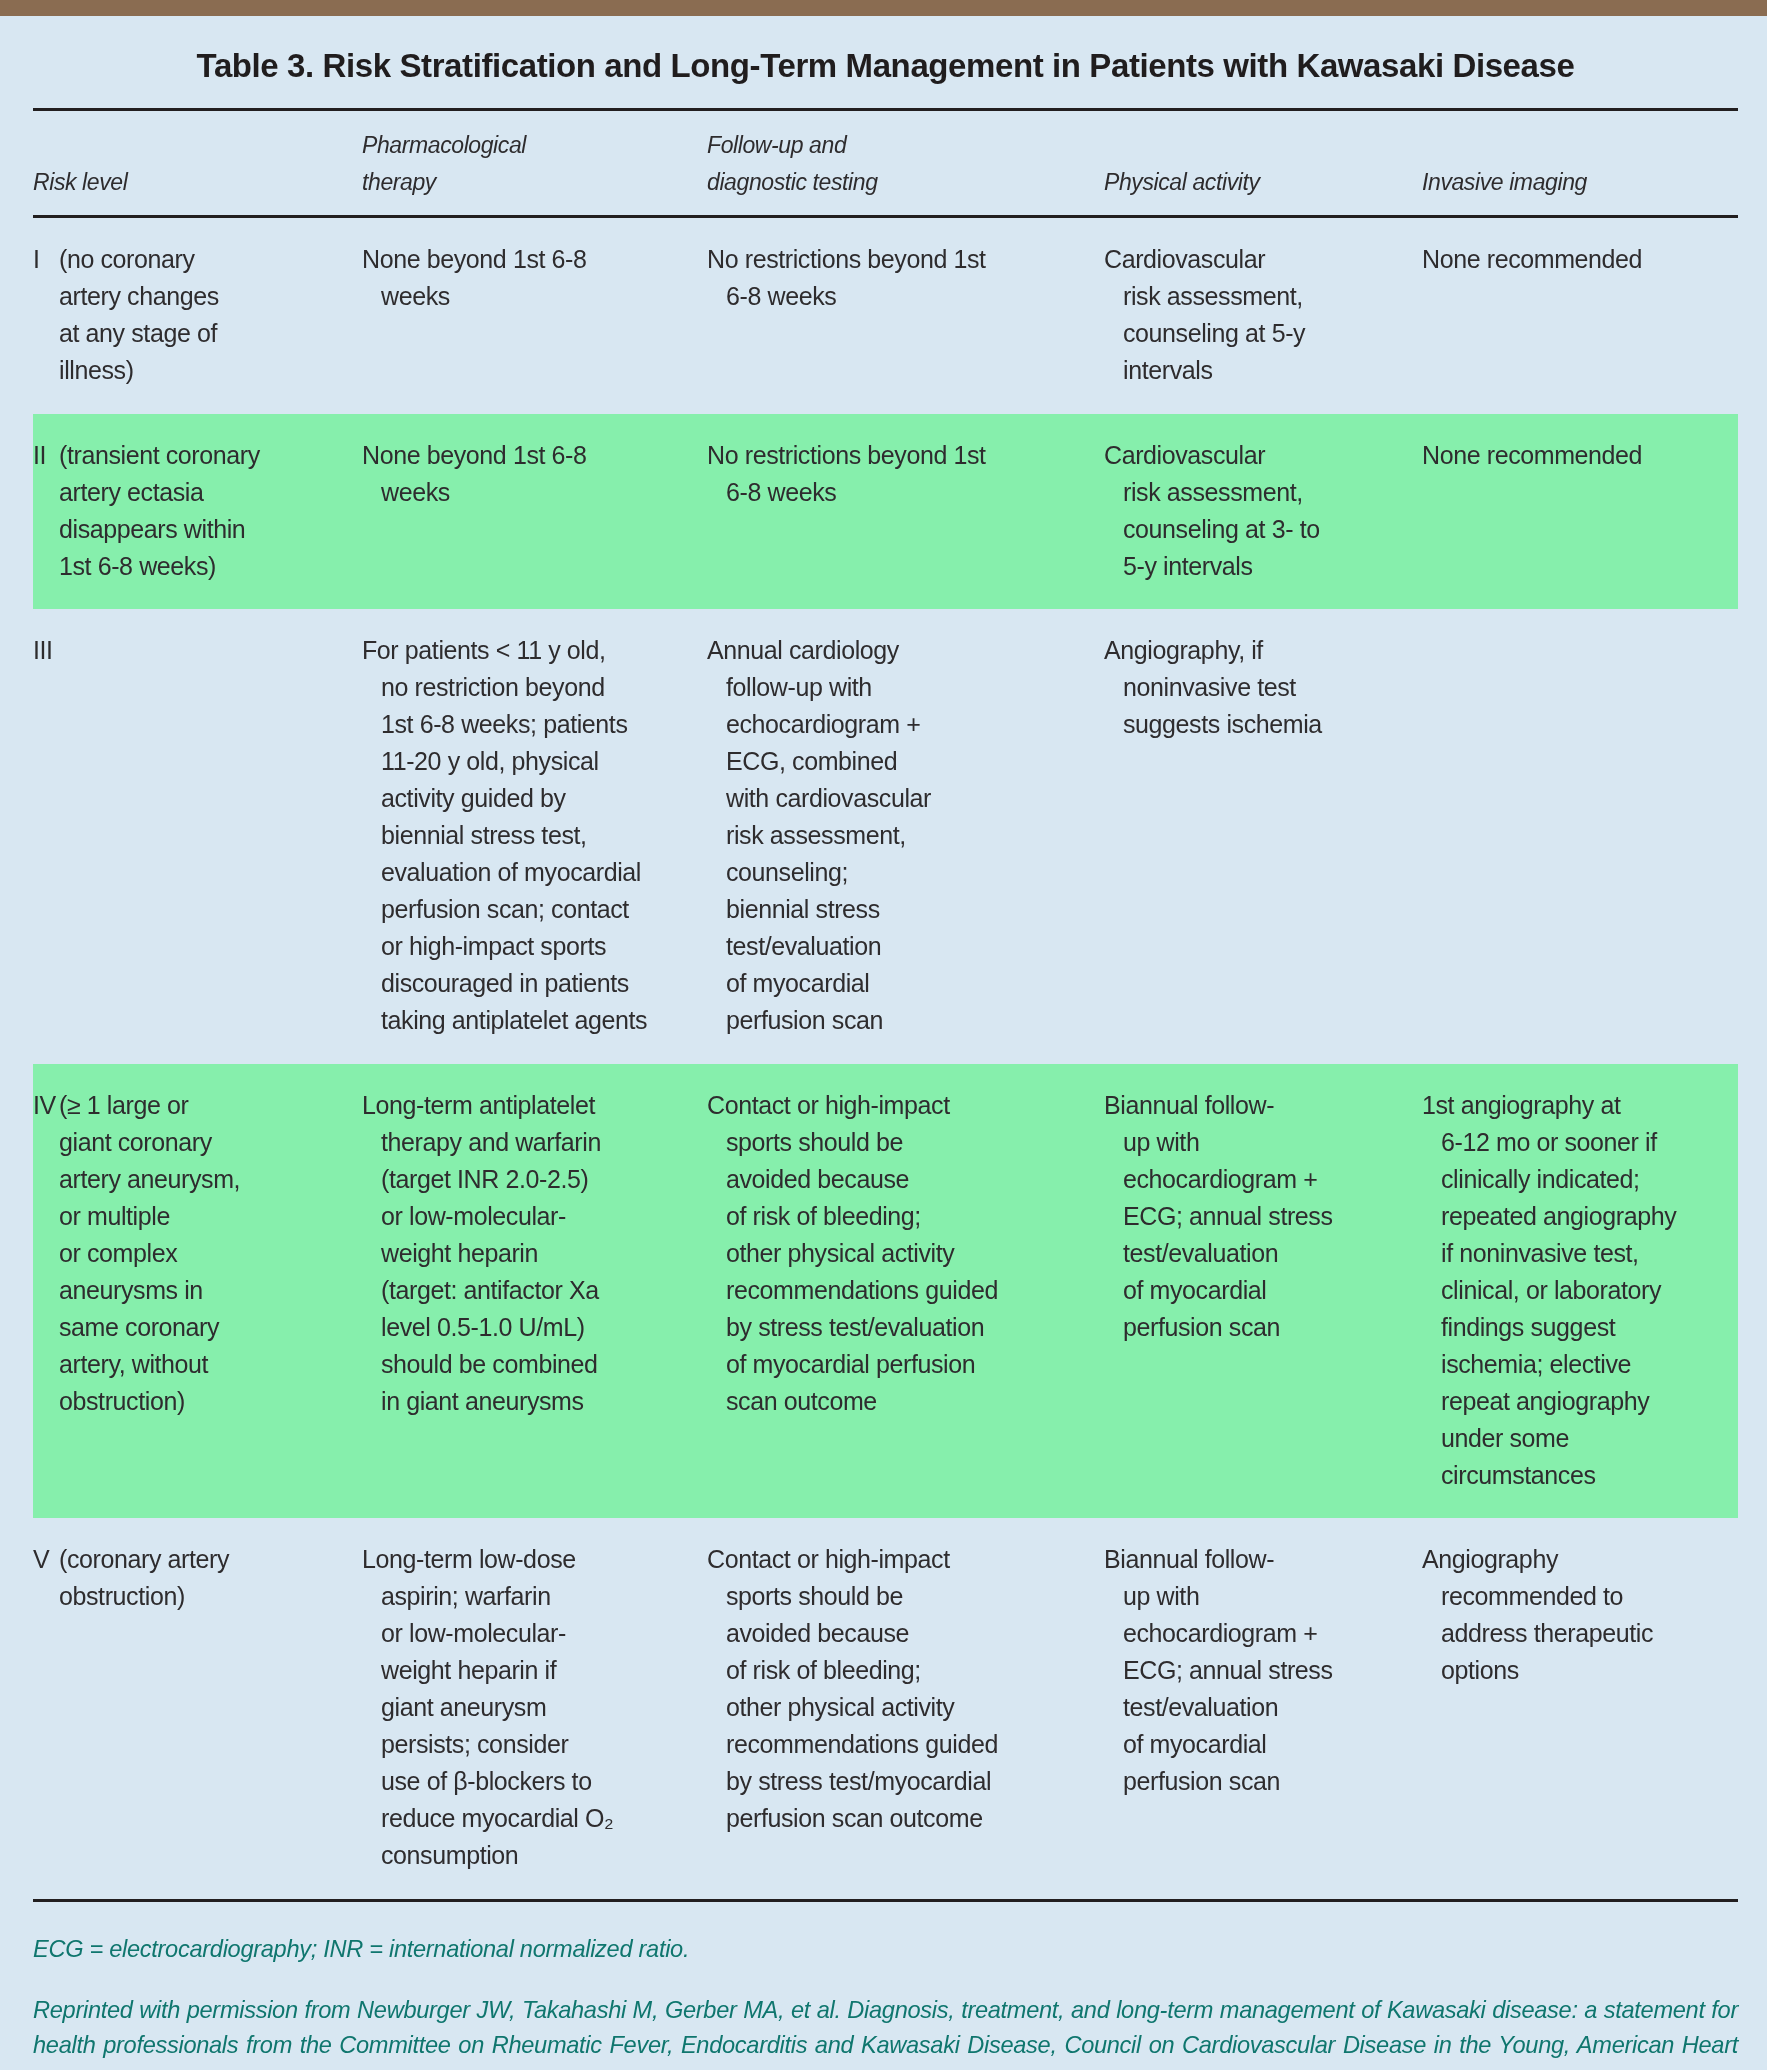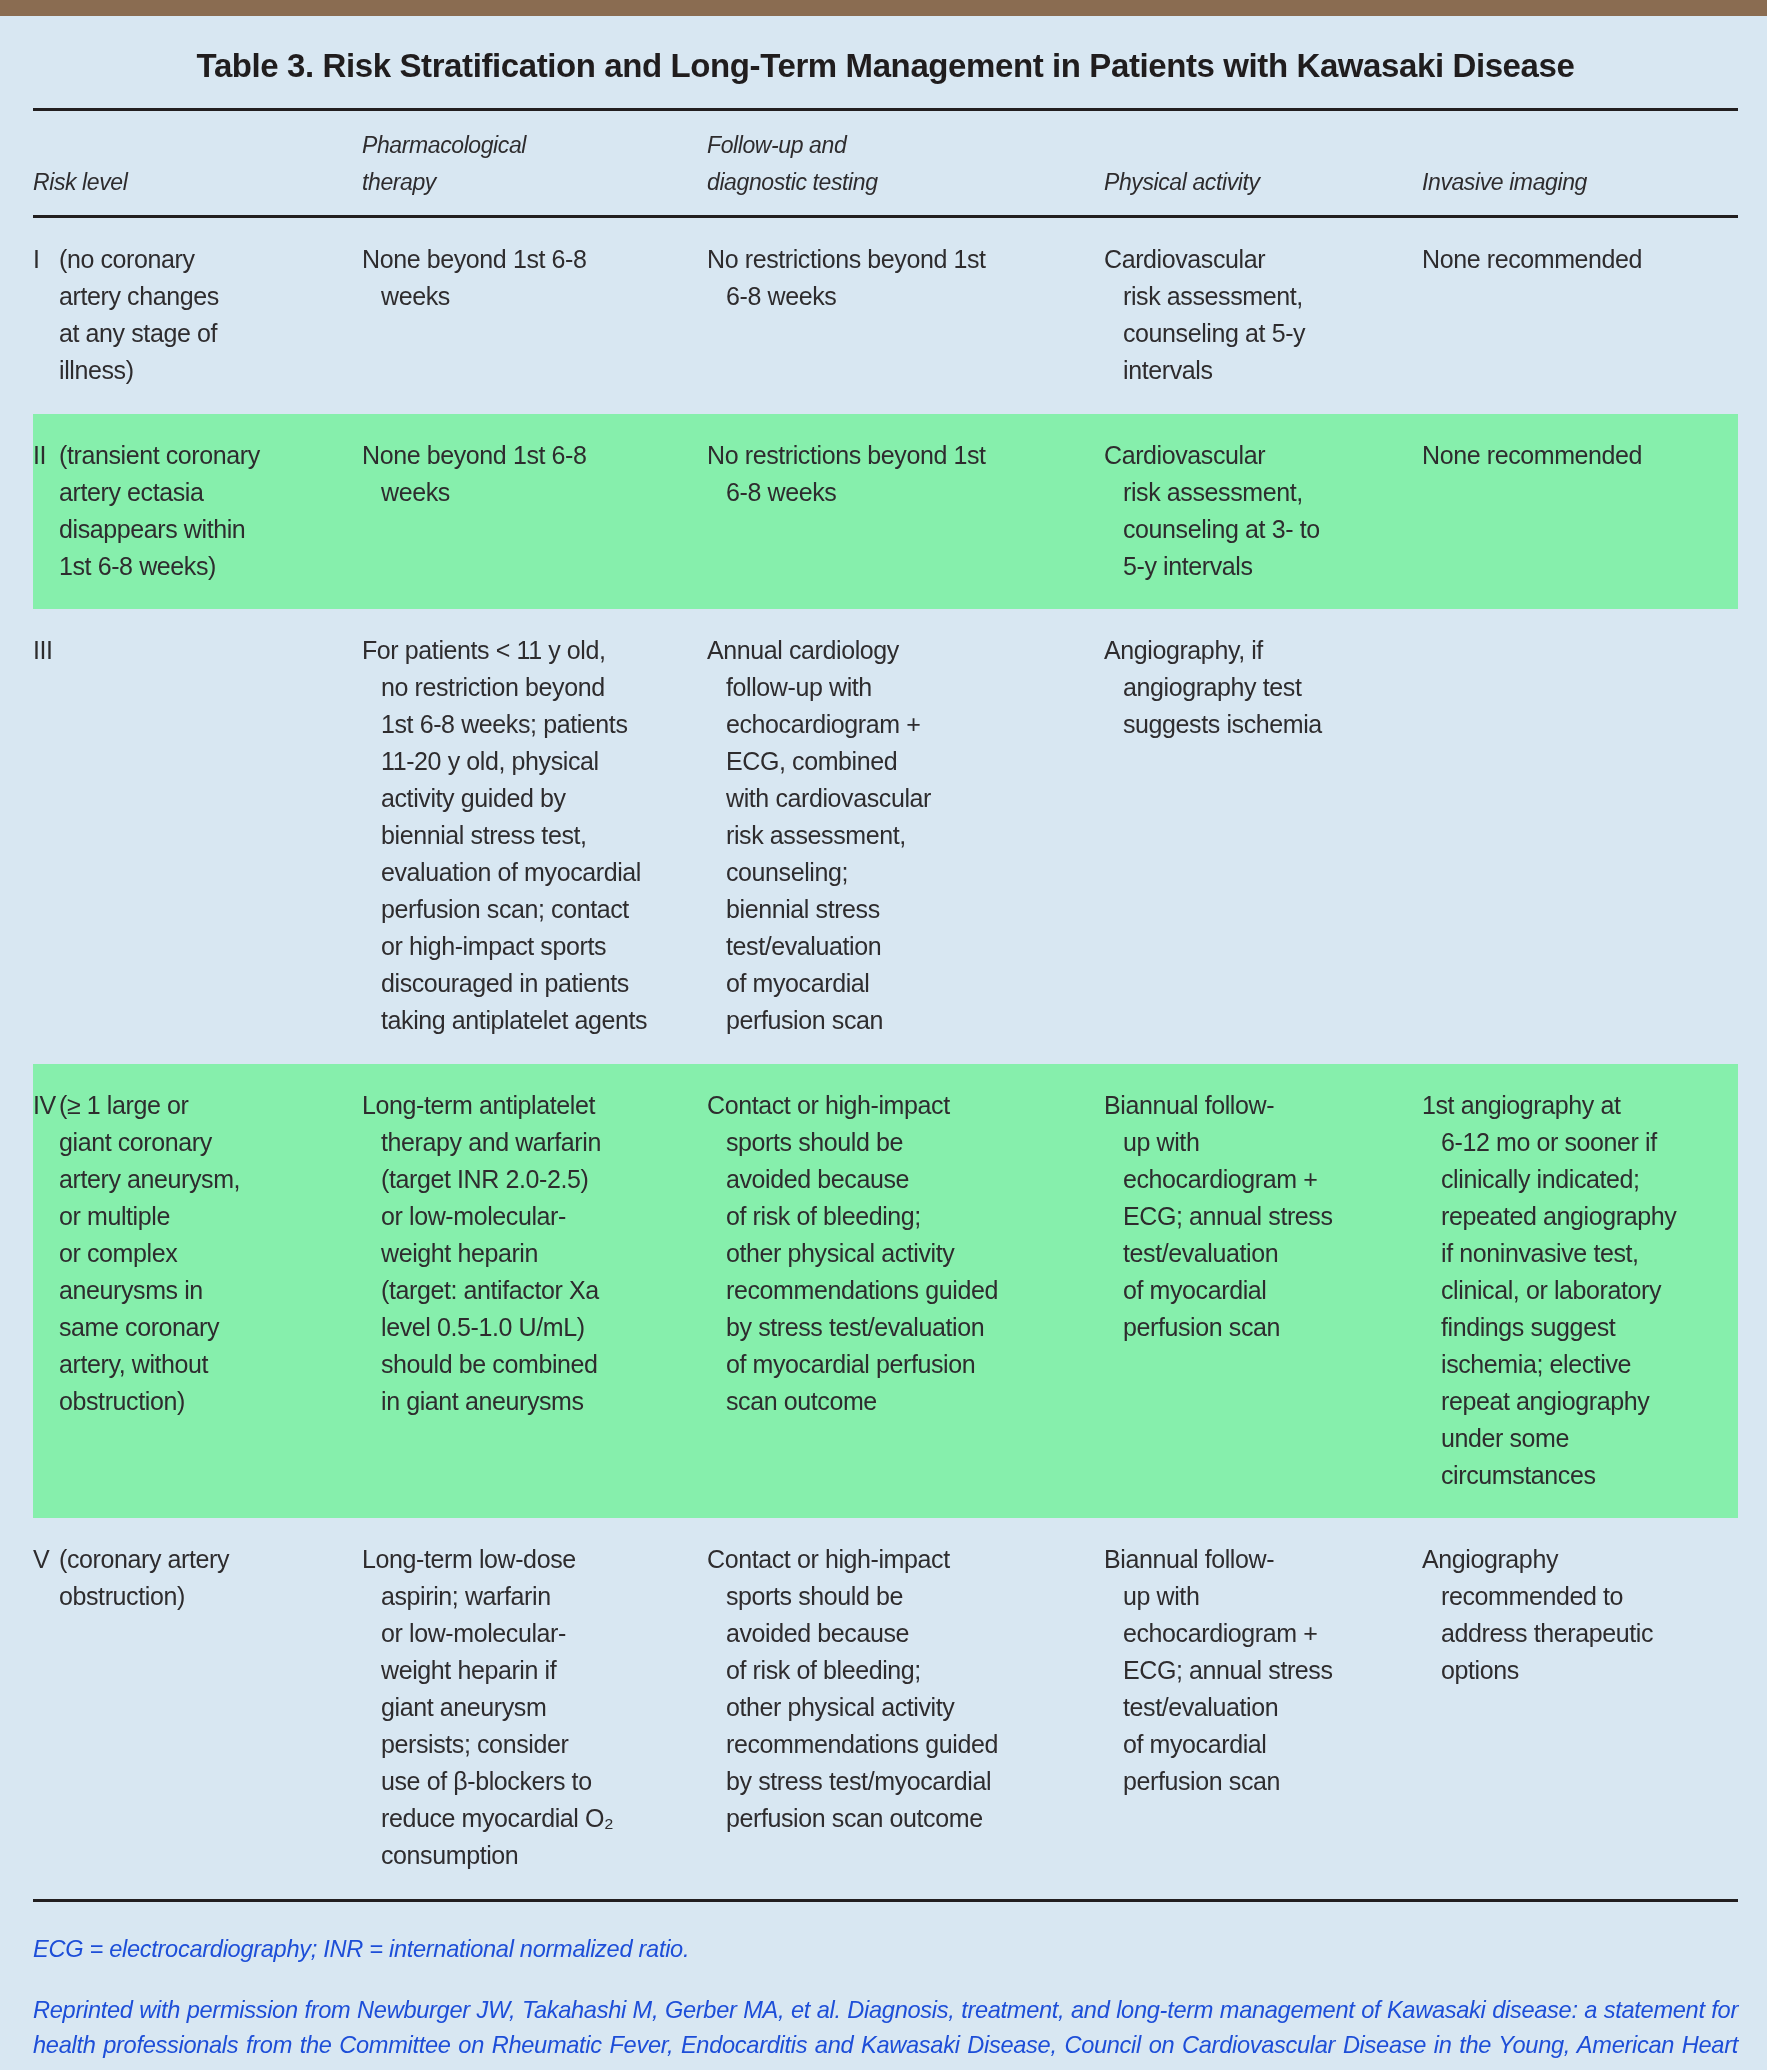--- a/index.html
+++ b/index.html
@@ -90,21 +90,21 @@
   }
 
   
   .footnotes { padding-top: 21px; padding-bottom: 40px; }
   .fn {
     font-style: italic;
     font-size: 23.6px;
     line-height: 35px;
     letter-spacing: -0.3px;
     margin: 0 0 5.2px 0;
-    color: #1d4ed8;
+    color: #0f766e;
   }
   .fn.abbrev { margin: 8.7px 0 26px 0; }
   .fn.reprint { text-align: justify; }
   .fn .roman { font-style: normal; }
 </style>
 </head>
 <body>
 
 <div class="page">
   <div class="bar top-bar"></div>
@@ -189,21 +189,21 @@
 echocardiogram +
 ECG, combined
 with cardiovascular
 risk assessment,
 counseling;
 biennial stress
 test/evaluation
 of myocardial
 perfusion scan</div>
         <div class="cell">Angiography, if
-angiography test
+noninvasive test
 suggests ischemia</div>
       </div>
     </div>
 
     <div class="trow alt">
       <div class="grid">
         <div class="cell risk">
           <span class="numeral">IV</span>
           <span class="risk-text">(≥ 1 large or
 giant coronary

